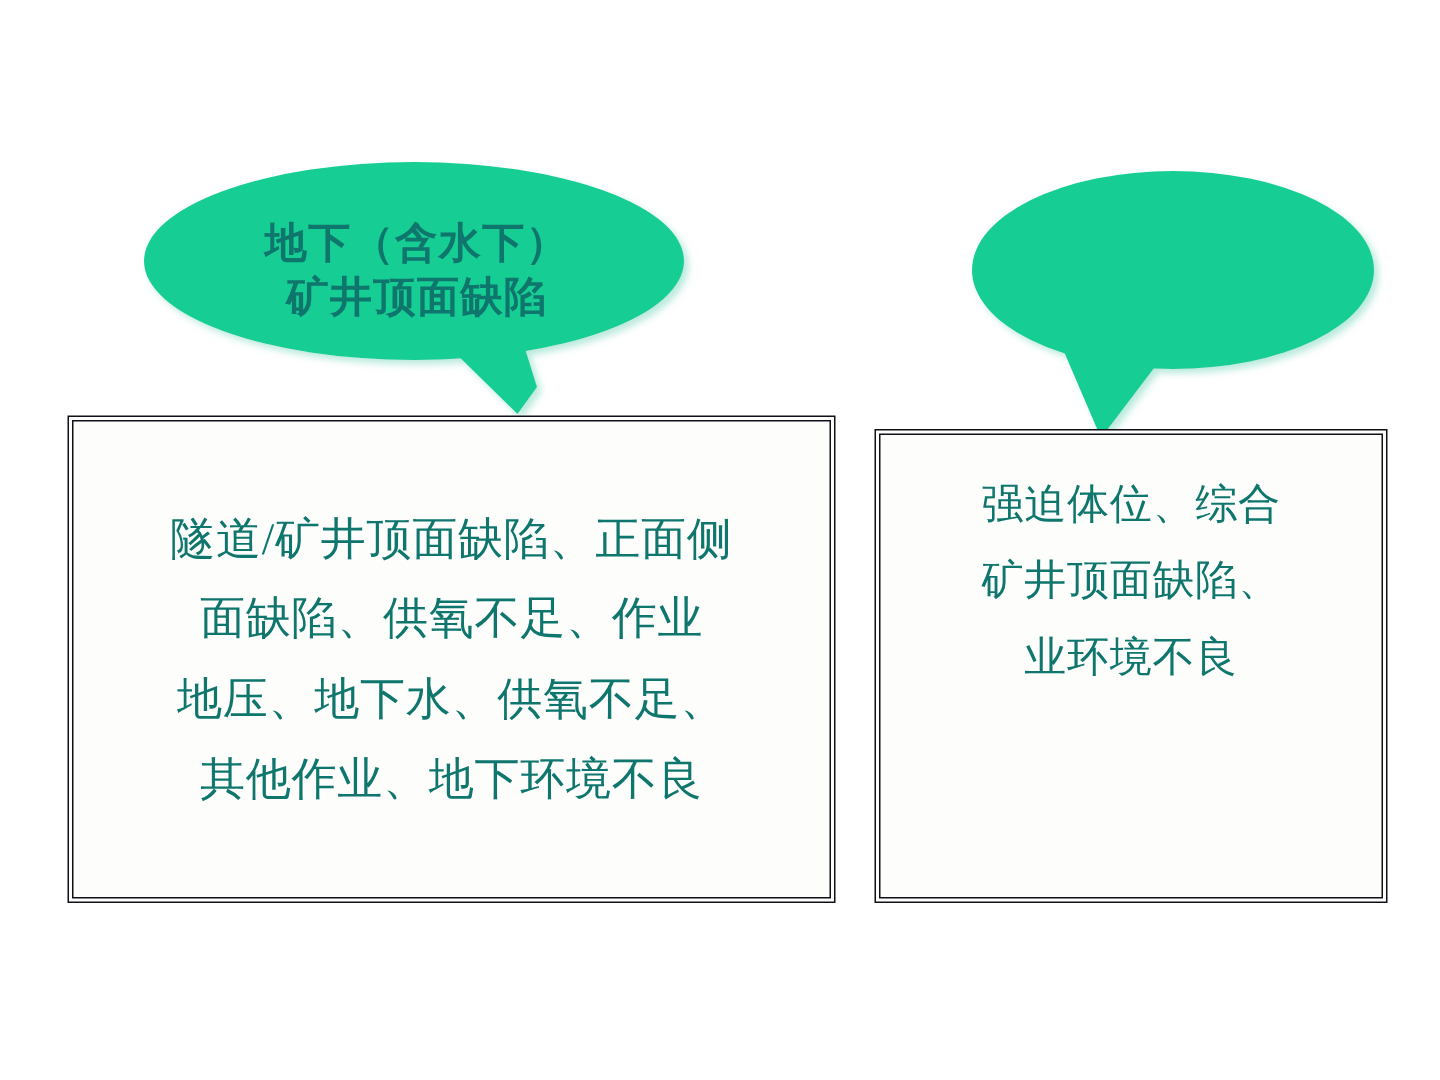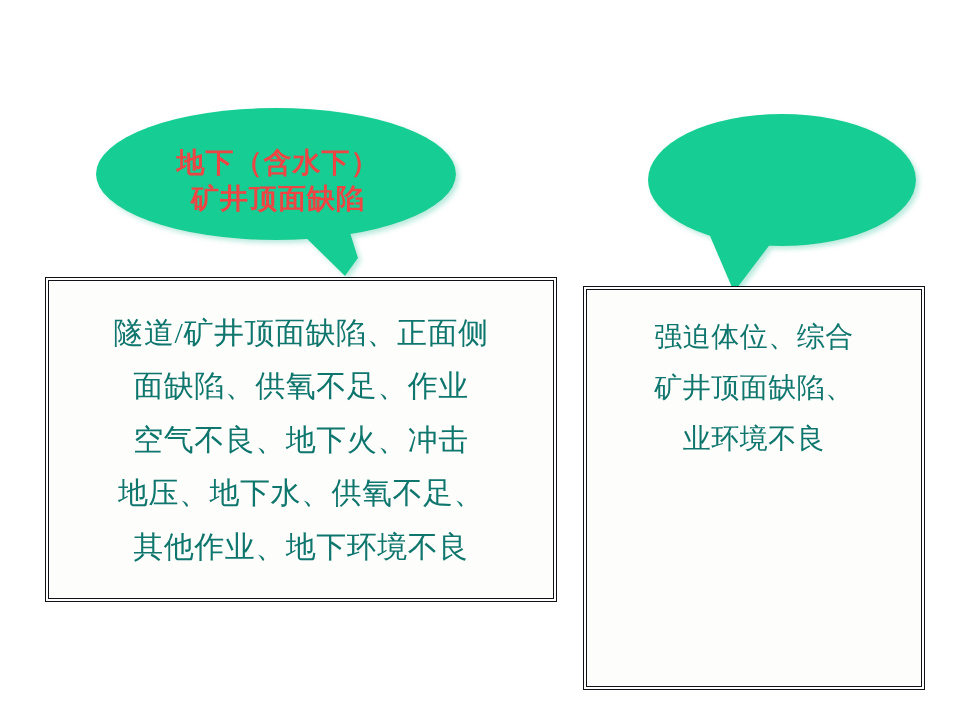--- a/index.html
+++ b/index.html
@@ -28,21 +28,21 @@
   }
   .callout-text {
     position: absolute;
     left: 0;
     top: 0;
     width: 100%;
     display: flex;
     flex-direction: column;
     align-items: center;
     justify-content: center;
-    color: #ef4444;
+    color: #0f766e;
     font-weight: bold;
     letter-spacing: 1px;
     line-height: 1.28;
     text-align: center;
     white-space: nowrap;
     pointer-events: none;
   }
   .callout-text .line {
     display: block;
   }
@@ -106,21 +106,21 @@
   #box-left .databox-text {
     font-size: 30px;
     line-height: 1.78;
     letter-spacing: 0.5px;
   }
 
   #box-right {
     left: 583px;
     top: 286px;
     width: 342px;
-    height: 404px;
+    height: 316px;
   }
   #box-right .databox-inner {
     align-items: flex-start;
   }
   #box-right .databox-text {
     font-size: 28px;
     line-height: 1.82;
     letter-spacing: 0.5px;
     padding-top: 22px;
   }
@@ -160,21 +160,20 @@
         <ellipse cx="134" cy="66" rx="134" ry="66" fill="#16ce93"></ellipse>
       </g>
     </svg>
   </div>
 
   <div class="databox" id="box-left">
     <div class="databox-inner">
       <div class="databox-text">
         <div>隧道/矿井顶面缺陷、正面侧</div>
         <div>面缺陷、供氧不足、作业</div>
-        <div>空气不良、地下火、冲击</div>
         <div>地压、地下水、供氧不足、</div>
         <div>其他作业、地下环境不良</div>
       </div>
     </div>
   </div>
 
   <div class="databox" id="box-right">
     <div class="databox-inner">
       <div class="databox-text">
         <div>强迫体位、综合</div>

